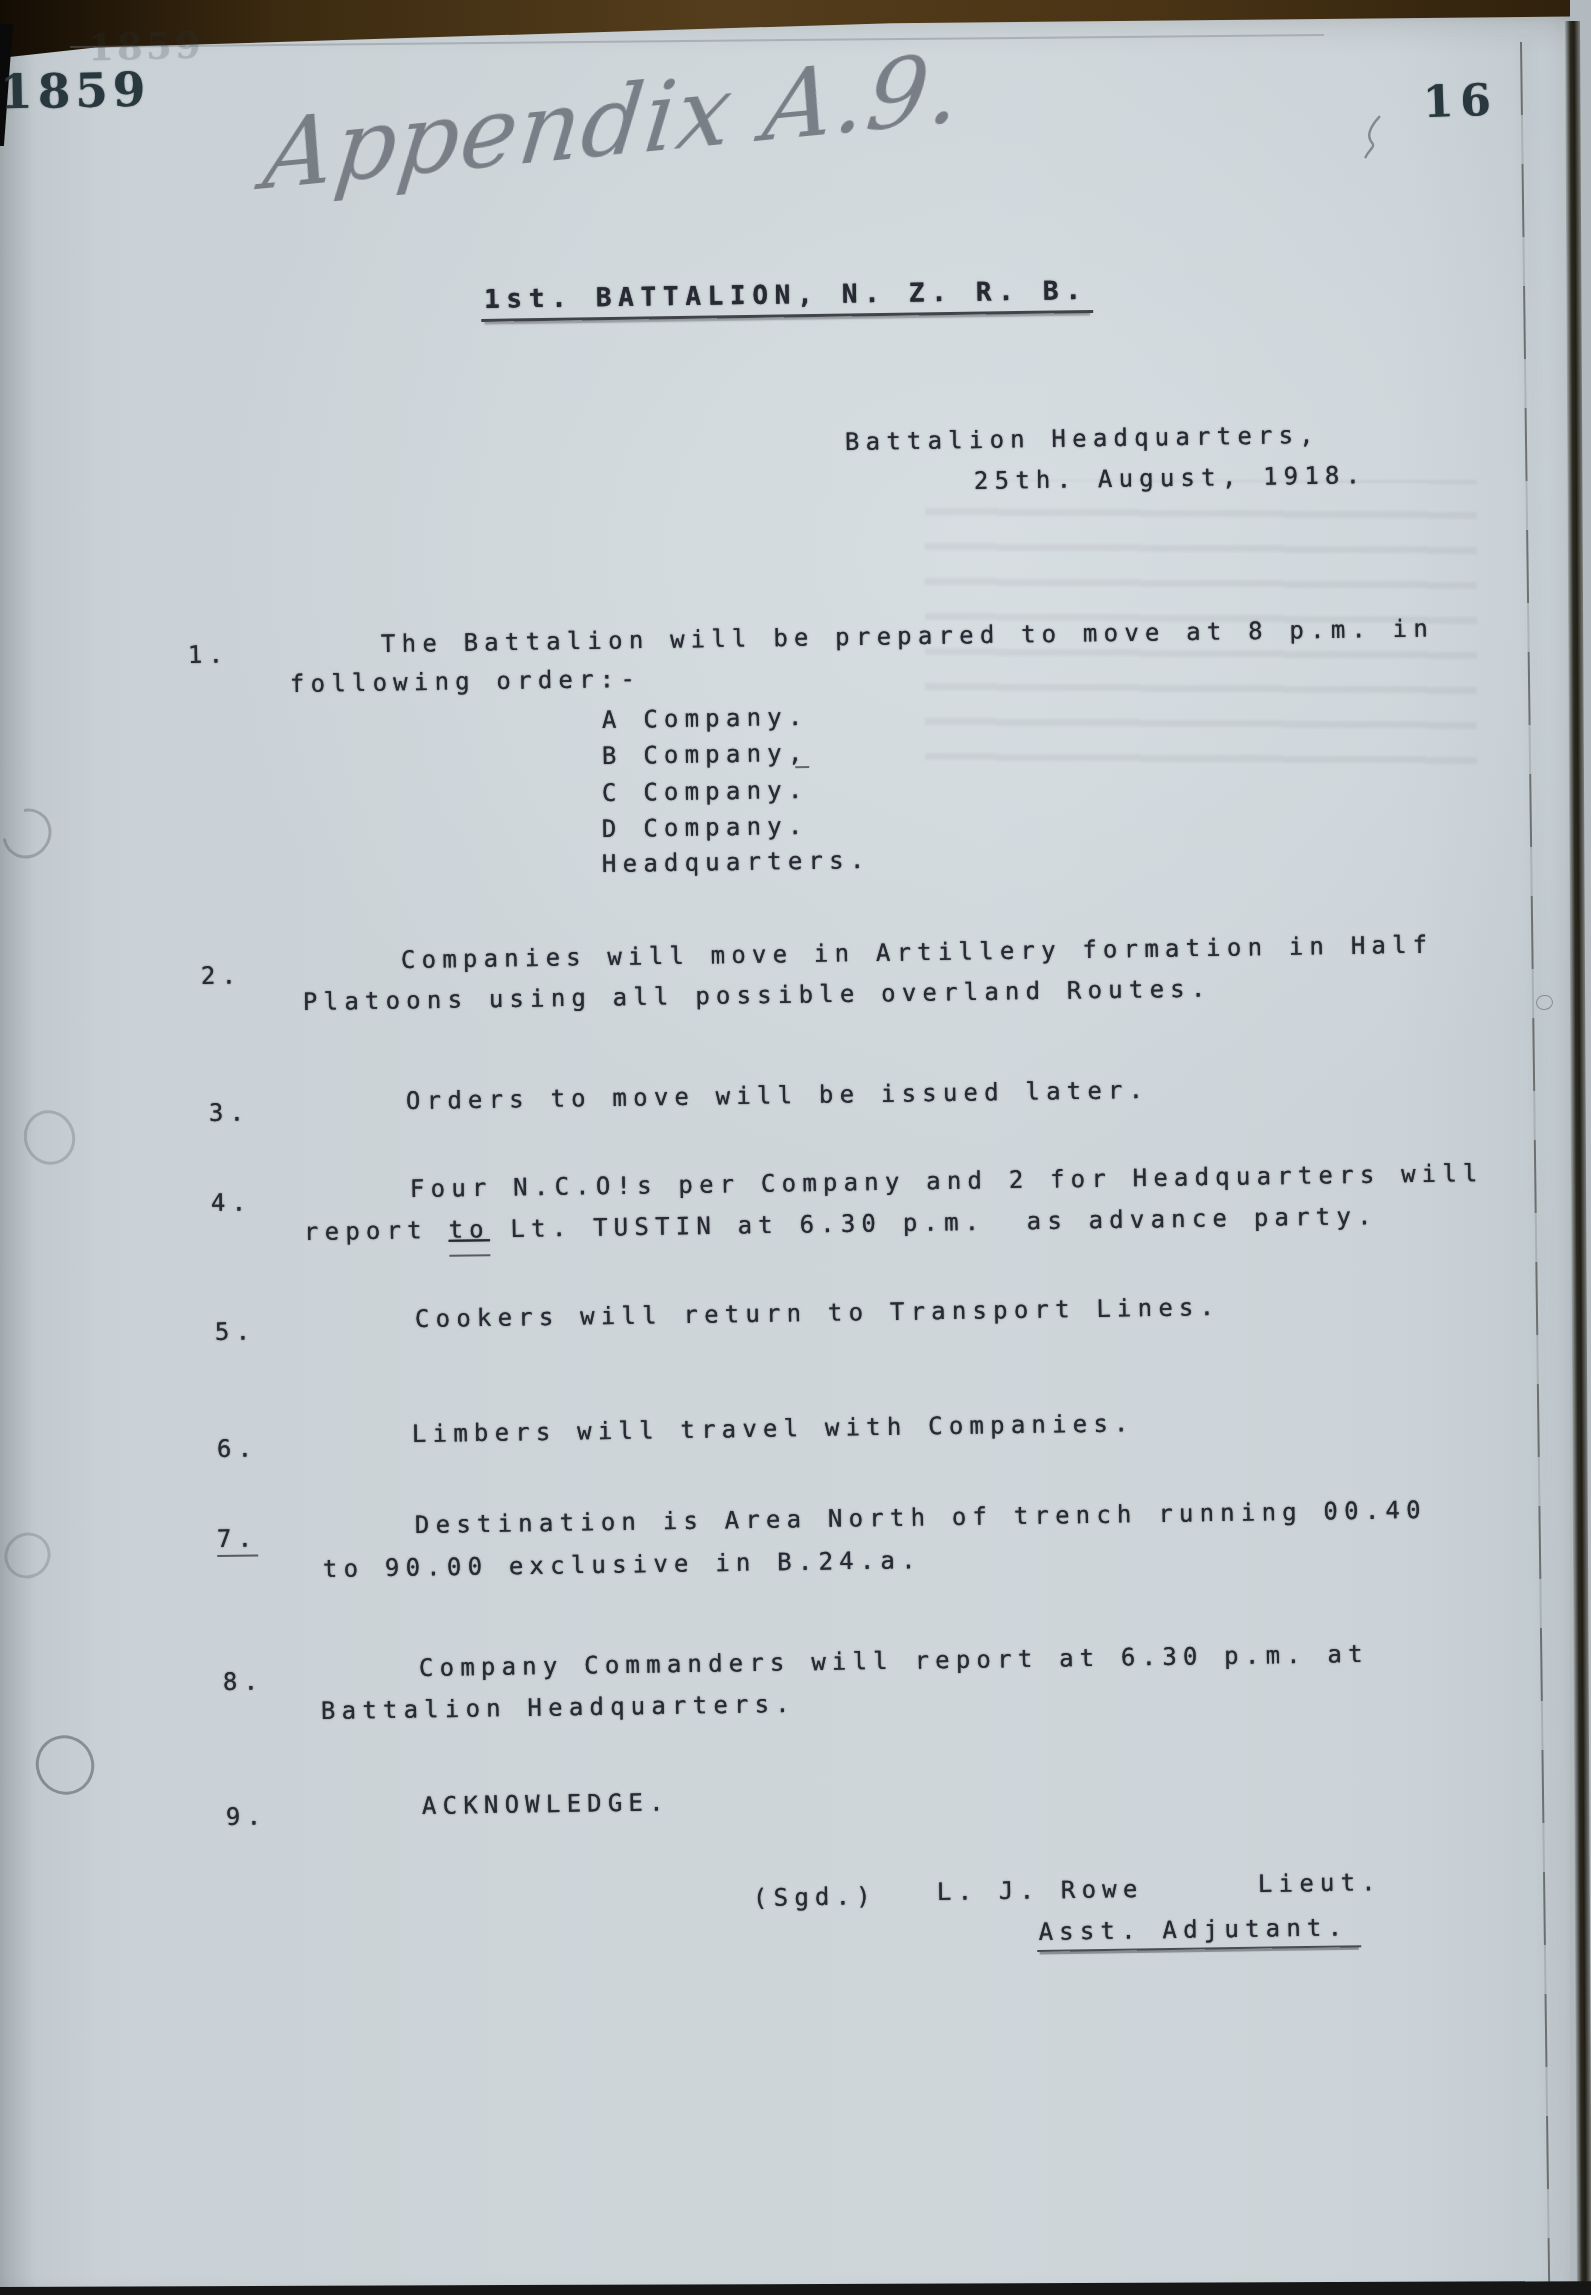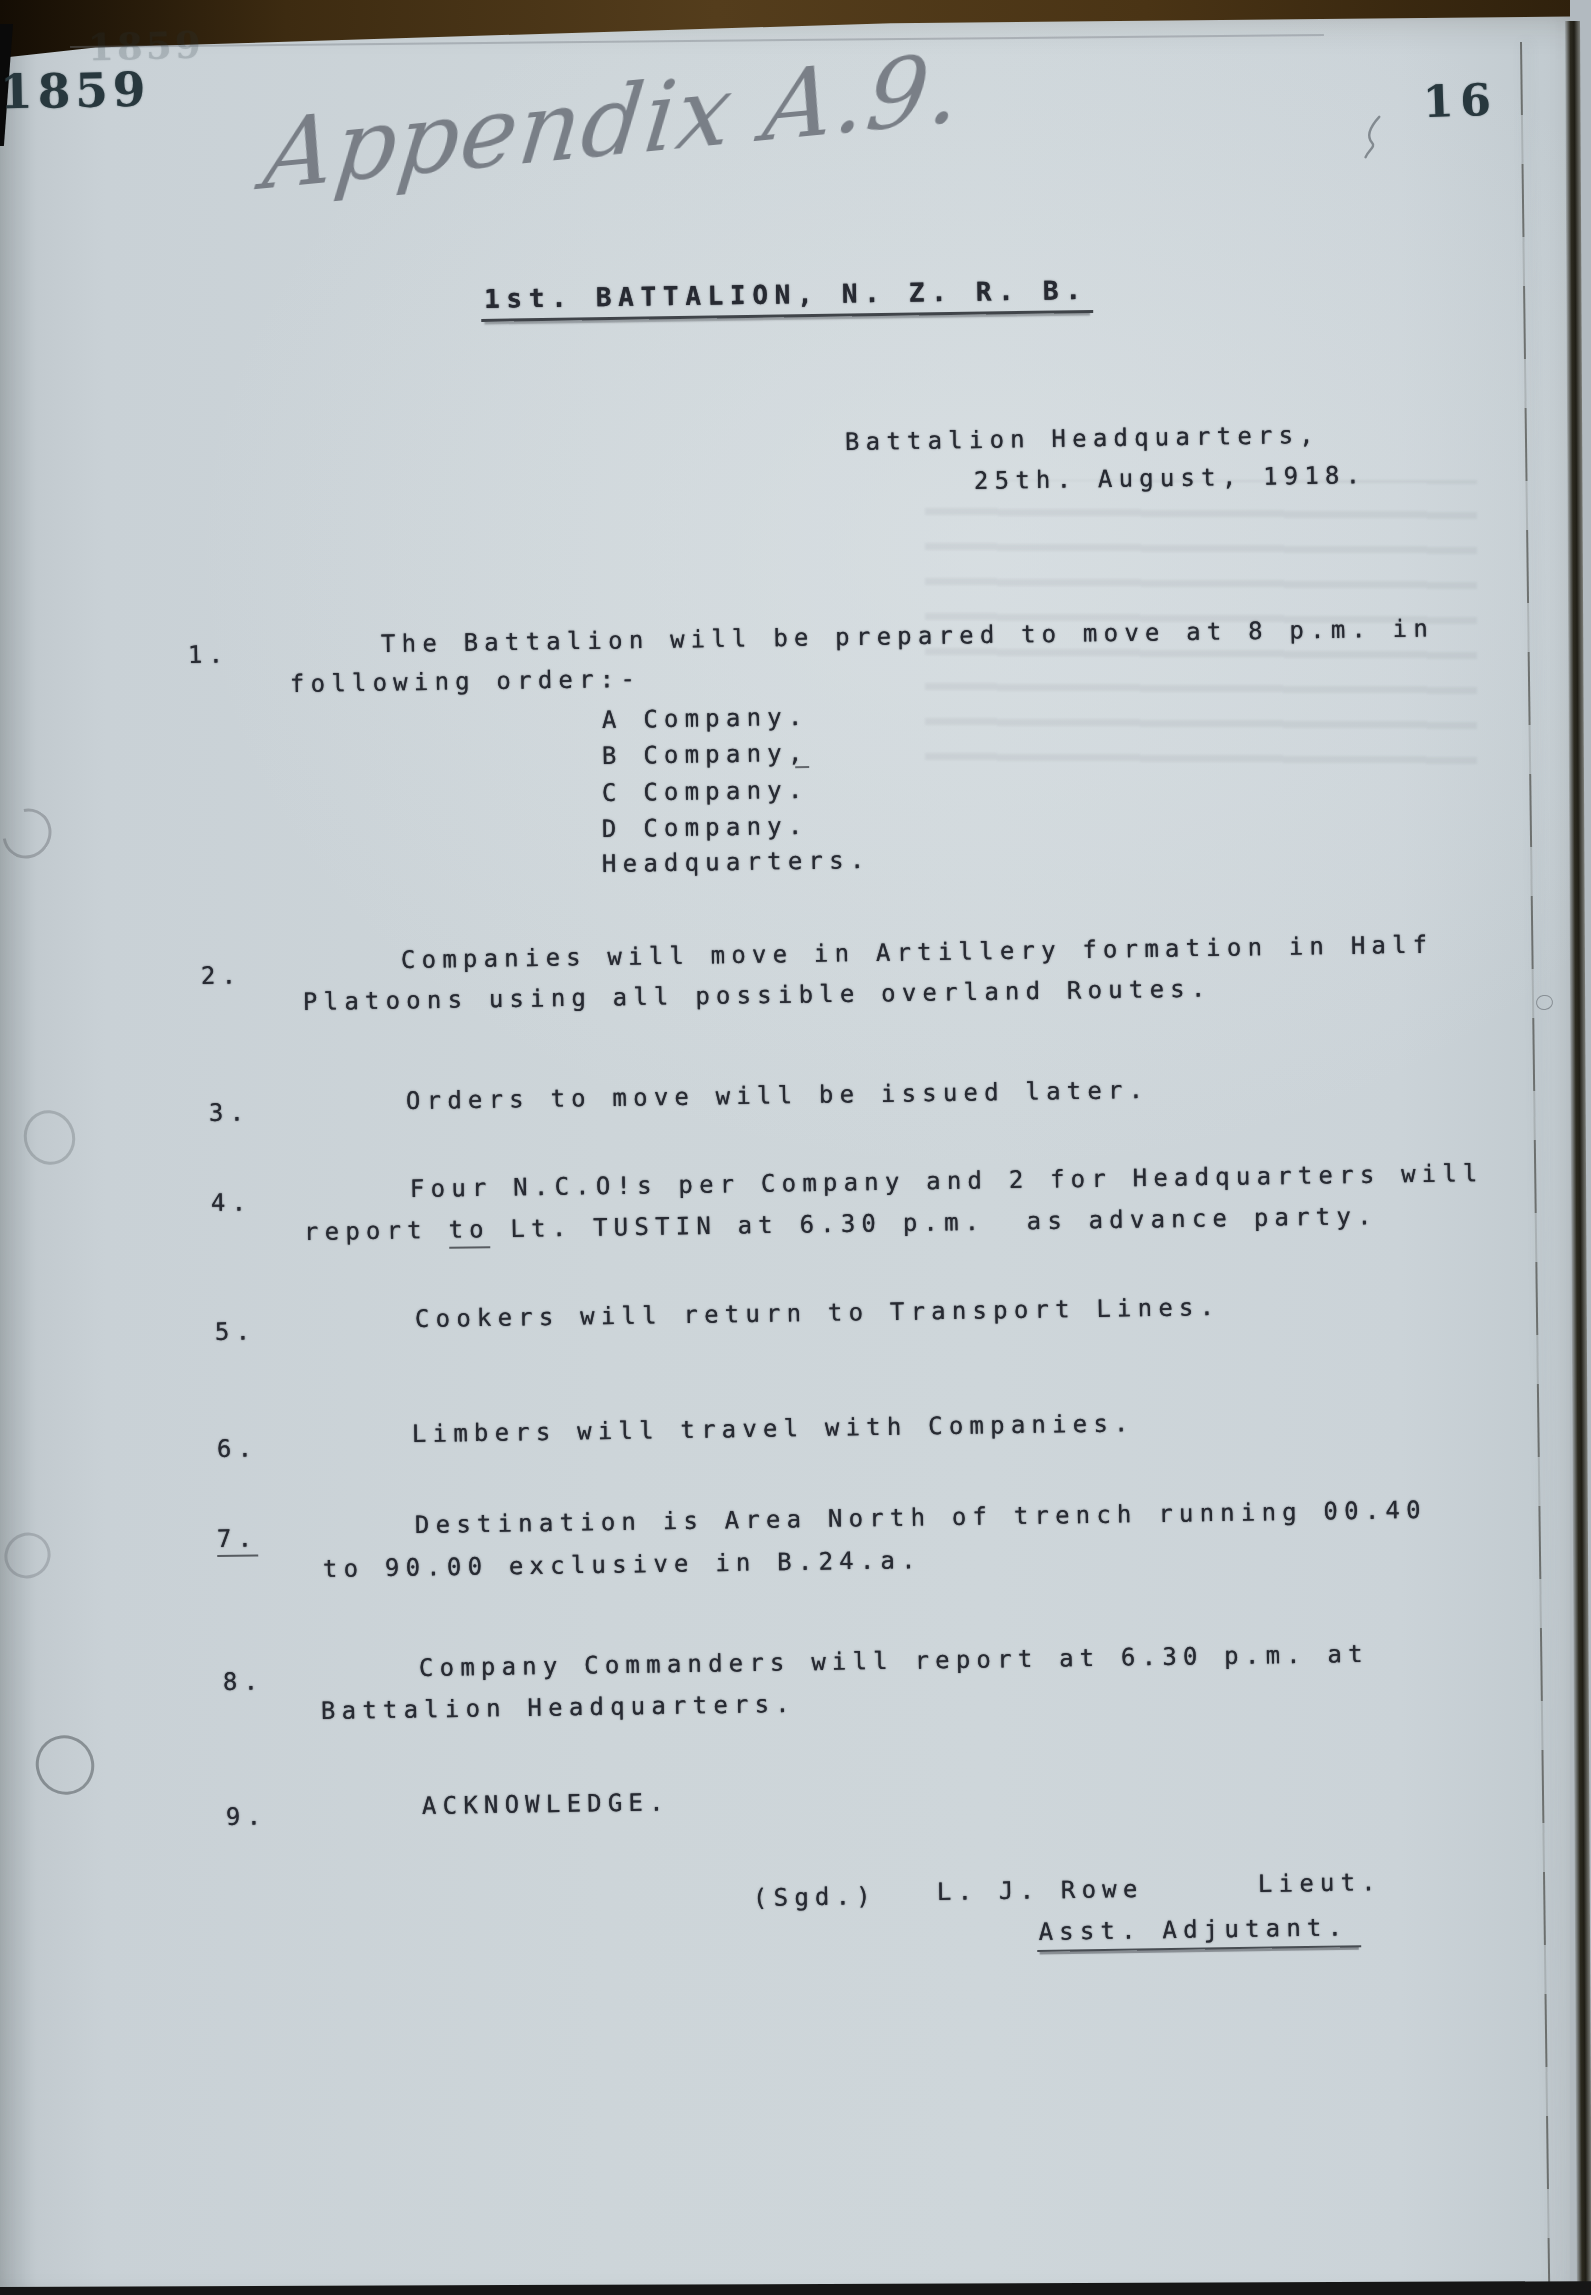--- a/index.html
+++ b/index.html
@@ -63,21 +63,21 @@
     filter:blur(0.4px);white-space:pre;}
 
   
   .t{position:absolute;font-size:24px;letter-spacing:6.2px;color:#272a32;white-space:pre;
     transform:rotate(-.85deg);transform-origin:0 50%;
     text-shadow:0 0 1.1px rgba(39,42,50,.9),0 0 2.8px rgba(39,42,50,.22);}
   .title{font-size:26px;font-weight:bold;letter-spacing:6.7px;
     border-bottom:3.2px solid rgba(38,41,47,.85);padding:0 4.9px 4.9px 3.2px;margin-left:-3.2px;
     box-shadow:0 5.7px 1.6px -3.2px rgba(38,41,47,.35);}
   .num7{border-bottom:2.4px solid rgba(38,41,47,.7);padding-bottom:1.6px;}
-  .useg{border-bottom:2.4px solid rgba(38,41,47,.7);padding-bottom:3px;}
+  .useg{border-bottom:2.4px solid rgba(38,41,47,.7);padding-bottom:11px;text-decoration:underline;}
   .role-u{border-bottom:2.4px solid rgba(38,41,47,.8);padding:0 13px 4px 1.6px;margin-left:-1.6px;
     box-shadow:0 4.9px 0.8px -2.4px rgba(38,41,47,.42);}
   .tail-underscore::after{content:"";display:inline-block;width:14px;height:2.4px;
     background:rgba(38,41,47,.65);margin-left:-14px;vertical-align:-7.3px;}
 </style>
 </head>
 <body>
 
 <div class="scene">
   <div class="paper"></div>

